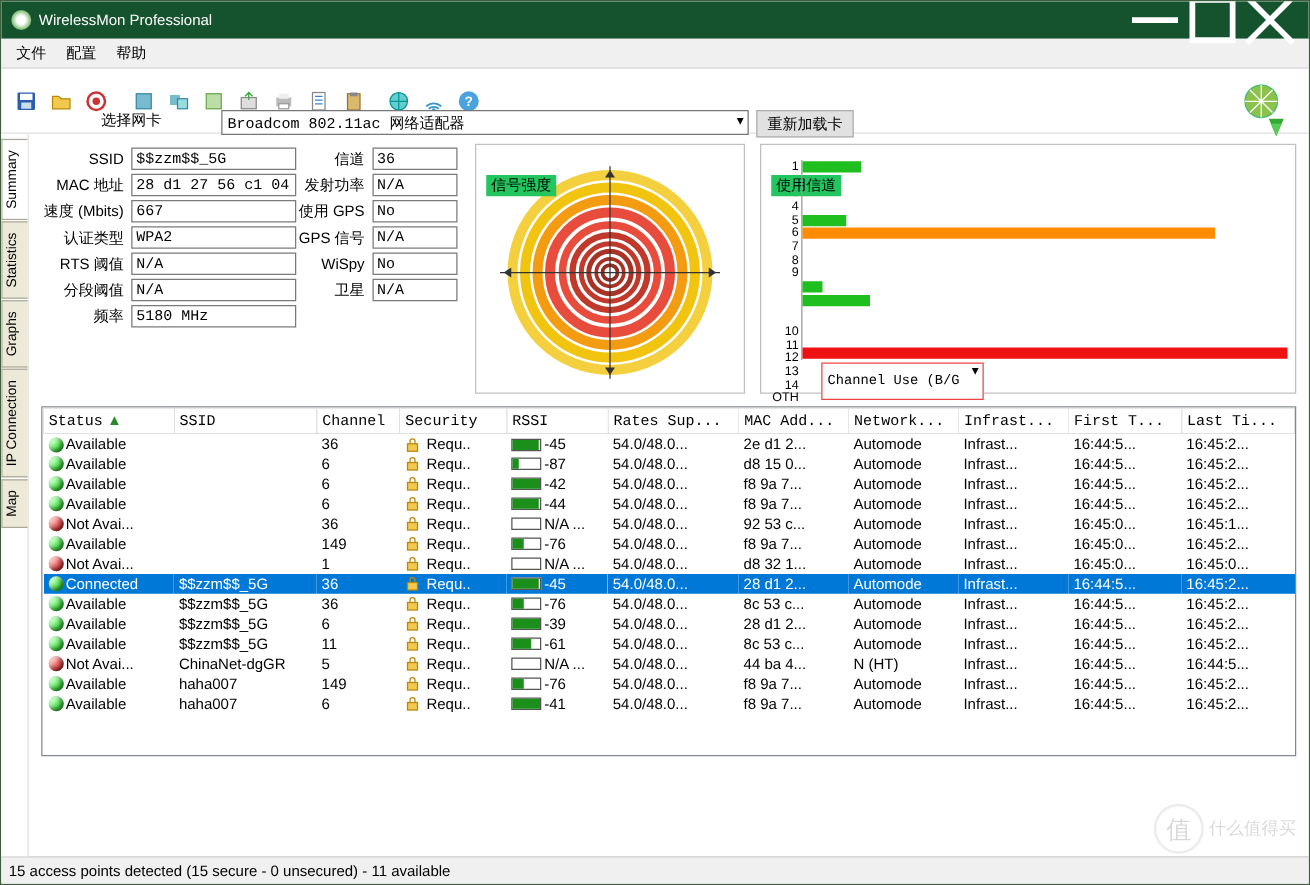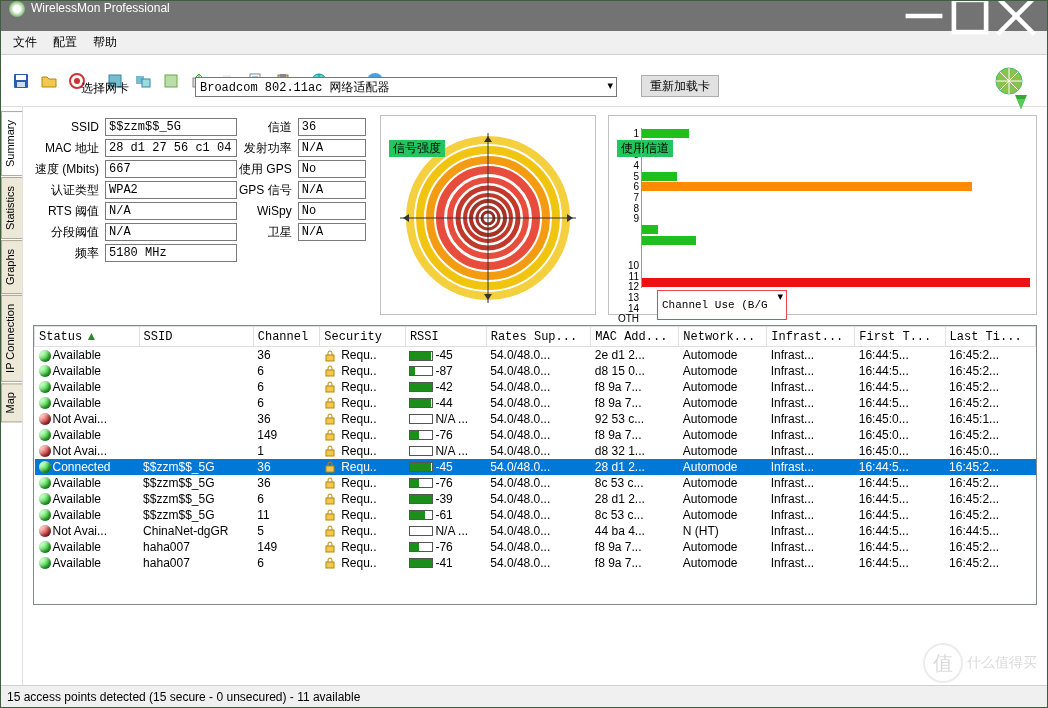--- a/index.html
+++ b/index.html
@@ -1,32 +1,32 @@
 <!DOCTYPE html>
 <html><head>
 <meta charset="utf-8">
 <style>
 * { box-sizing: border-box; margin: 0; padding: 0; font-family: "Microsoft YaHei", "MS Shell Dlg 2", sans-serif; }
 body { background: #fff; width: 1048px; height: 708px; overflow: hidden; position: relative; border: 1px solid #3e5f3e; }
 
 
-.titlebar { height: 30px; background: #737373; color: #fff; display: flex; padding: 0 8px; font-size: 12px; }
+.titlebar { height: 30px; background: #14532d; color: #fff; display: flex; align-items: center; padding: 0 8px; font-size: 12px; }
 .titlebar .title-icon { width: 16px; height: 16px; margin-right: 6px; background: radial-gradient(circle, #fff 30%, #7ab86b 70%); border-radius: 50%; }
 .titlebar .spacer { flex: 1; }
 .titlebar .win-btn { width: 46px; height: 30px; display: flex; align-items: center; justify-content: center; color: #fff; cursor: pointer; }
 
 
 .menubar { height: 24px; background: #f0f0f0; display: flex; align-items: center; padding: 0 4px; font-size: 12px; border-bottom: 1px solid #d0d0d0; }
 .menubar .menu-item { padding: 2px 8px; cursor: pointer; }
 
 
 .toolbar { height: 52px; background: #fff; display: flex; align-items: center; padding: 2px 6px; border-bottom: 1px solid #e0e0e0; position: relative; }
 .tool-btn { width: 24px; height: 24px; margin: 0 2px; display: flex; align-items: center; justify-content: center; cursor: pointer; border: 1px solid transparent; }
 .tool-btn svg { width: 18px; height: 18px; }
-.nic-row { position: absolute; left: 80px; top: 20px; display: flex; align-items: flex-end; font-size: 12px; gap: 24px; }
+.nic-row { position: absolute; left: 80px; top: 33px; display: flex; align-items: flex-start; font-size: 12px; gap: 6px; }
 .nic-select { width: 422px; height: 20px; font-size: 12px; font-family: "Courier New", monospace; border: 1px solid #767676; background: #fff; padding: 0 18px 0 4px; appearance: none; position: relative; }
 .sel-wrap { position: relative; display: inline-block; padding-left: 42px; }
 .sel-wrap::after { content: "▾"; position: absolute; right: 4px; top: 2px; font-size: 11px; pointer-events: none; }
 .reload-btn { height: 22px; padding: 0 8px; font-size: 12px; border: 1px solid #adadad; background: #e1e1e1; cursor: pointer; }
 .logo { position: absolute; right: 12px; top: 10px; width: 44px; height: 44px; }
 
 
 .main { display: flex; height: calc(100% - 30px - 24px - 52px - 22px); background: #fff; }
 .side-tabs { width: 22px; background: #fff; display: flex; flex-direction: column; border-right: 1px solid #e0e0e0; padding-top: 4px; }
 .side-tab { writing-mode: vertical-rl; transform: rotate(180deg); font-size: 11px; padding: 8px 2px; border: 1px solid #aca899; border-left: none; background: #ece9d8; margin-bottom: 1px; cursor: pointer; text-align: center; }

